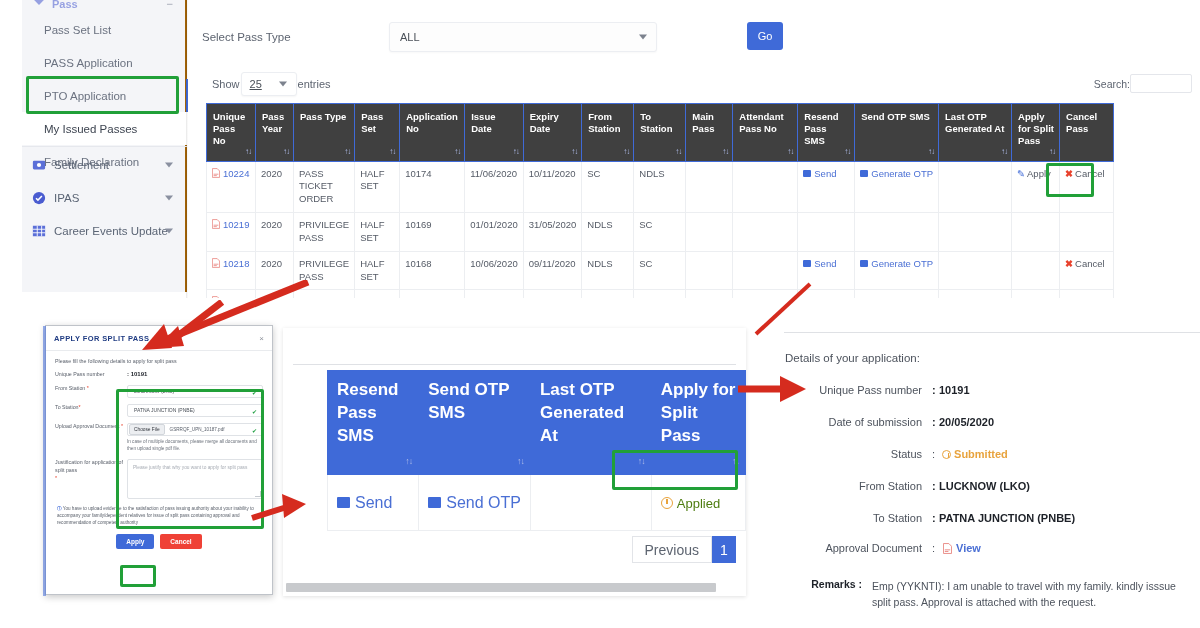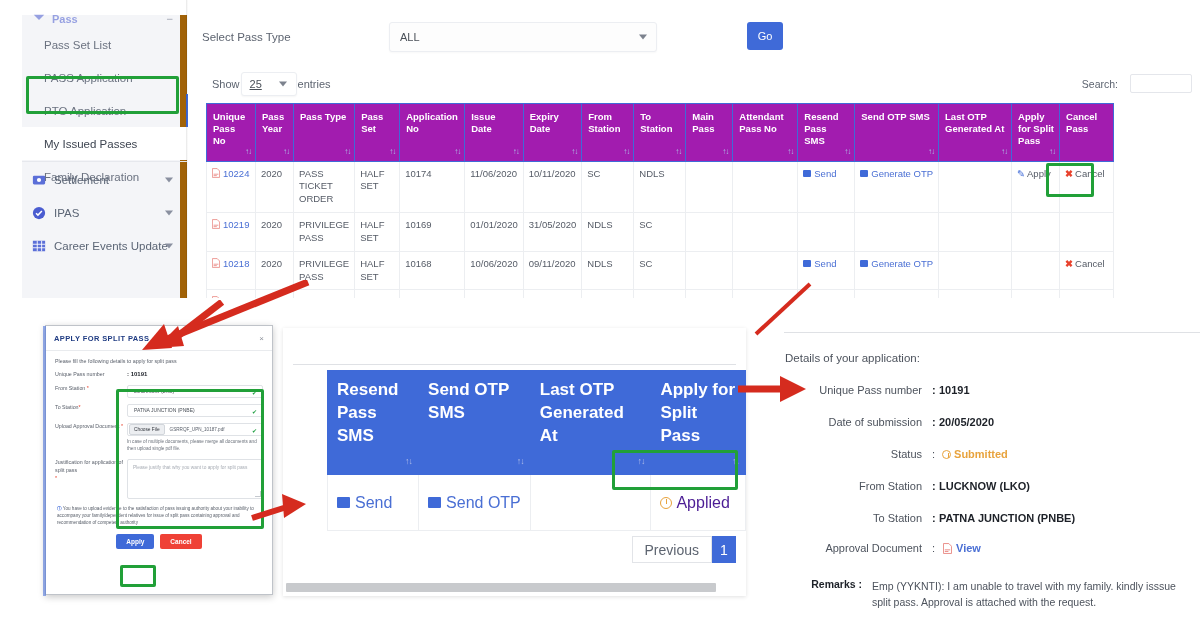--- a/index.html
+++ b/index.html
@@ -9,22 +9,22 @@
     background: #ffffff;
     font-family: "Liberation Sans", sans-serif;
     overflow: hidden;
   }
   #root { position: relative; width: 1200px; height: 628px; background:#fff; }
 
   
   .top-shot { position:absolute; left:0; top:0; width:1200px; height:298px; overflow:hidden; }
 
   .sidebar {
-    position:absolute; left:22px; top:15px; width:165px; height:292px;
-    background:#f4f5f8; border-right:7px solid #a16207;
+    position:absolute; left:22px; top:0; width:165px; height:292px;
+    background:#f4f5f8; border-right:2px solid #a16207;
   }
   .sb-collapsed-head {
     position:absolute; left:10px; top:-6px; width:155px; height:20px;
     color:#4a5cd0; font-size:11px; font-weight:bold; opacity:.55;
     display:flex; align-items:center; gap:6px; overflow:hidden;
   }
   .sb-sub {
     height:33px; padding-left:22px; display:flex; align-items:center;
     font-size:11.5px; color:#6b7280;
   }
@@ -63,27 +63,27 @@
     position:absolute; left:545px; top:0; width:36px; height:28px;
     background:#3f6ad8; color:#fff; font-size:11px; border-radius:3px;
     display:flex; align-items:center; justify-content:center;
   }
 
   .showrow { position:absolute; left:24px; top:72px; display:flex; align-items:center; gap:1px;
              font-size:11px; color:#5d6470; }
   .show-sel { position:relative; width:56px; height:24px; background:#fff; border:1px solid #eceef2;
               border-radius:3px; display:flex; align-items:center; padding-left:8px; font-size:11px;
               color:#4a5058; box-shadow:0 1px 2px rgba(0,0,0,.04);text-decoration:underline; }
-  .searchrow { position:absolute; right:8px; top:74px; display:flex; align-items:center; gap:12px;
+  .searchrow { position:absolute; right:8px; top:74px; display:flex; align-items:center; gap:0;
                font-size:10.5px; color:#5d6470; }
   .search-box { width:62px; height:19px; background:#fff; border:1px solid #e4e6eb; border-radius:2px; }
 
   table.grid { position:absolute; left:18px; top:103px; border-collapse:collapse; table-layout:fixed; }
   table.grid th {
-    background:#a21caf; color:#fff; font-size:9.5px; font-weight:bold;
+    background:#404040; color:#fff; font-size:9.5px; font-weight:bold;
     text-align:left; vertical-align:top; padding:7px 5px 14px 6px;
     position:relative; border:1px solid #3f6ad8; line-height:1.25; height:52px;
   }
   table.grid th .sort {
     position:absolute; right:4px; bottom:4px; font-size:8px; color:#aebbe8; letter-spacing:-1px;
   }
   table.grid td {
     border:1px solid #eceef1; font-size:9.5px; color:#555b66;
     padding:6px 5px; vertical-align:top; line-height:1.35; height:34px;
   }
@@ -141,21 +141,21 @@
   table.bigtbl th {
     background:#3f6ad8; color:#fff; font-size:17px; font-weight:bold; text-align:left;
     vertical-align:top; padding:8px 6px 16px 9px; border:1px solid #3f6ad8;
     line-height:1.35; position:relative; height:104px;
   }
   table.bigtbl th .sort { position:absolute; right:6px; bottom:7px; font-size:9px; color:#aebbe8; letter-spacing:-1px;}
   table.bigtbl td { border:1px solid #eceef1; font-size:16px; color:#4a6fd4; padding:10px 9px;
                     vertical-align:middle; height:56px; white-space:nowrap; }
   table.bigtbl td .sq { display:inline-block;width:13px;height:11px;background:#3f6ad8;border-radius:1px;
                         vertical-align:0px;margin-right:5px;}
-  .applied { color:#4c1d95; font-size:16px; white-space:nowrap; }
+  .applied { color:#4d7c0f; font-size:13px; white-space:nowrap; }
   .clockic { display:inline-block; width:12px;height:12px;border:1.6px solid #e8a33d;border-radius:50%;
              position:relative; vertical-align:-1px; margin-right:4px; }
   .clockic:after { content:""; position:absolute; left:4.5px; top:1.5px; width:1.4px;height:5px;background:#e8a33d; }
   .pager { position:absolute; right:10px; top:208px; display:flex; }
   .pg-prev { height:27px; padding:0 12px; border:1px solid #e2e4e8; background:#fff; color:#5d6470;
              font-size:14px; display:flex; align-items:center; }
   .pg-1 { height:27px; width:24px; background:#3f6ad8; color:#fff; font-size:14px;
           display:flex; align-items:center; justify-content:center; }
   .hscroll { position:absolute; left:3px; bottom:4px; width:430px; height:9px; background:#c8cacd; border-radius:1px; }
 

